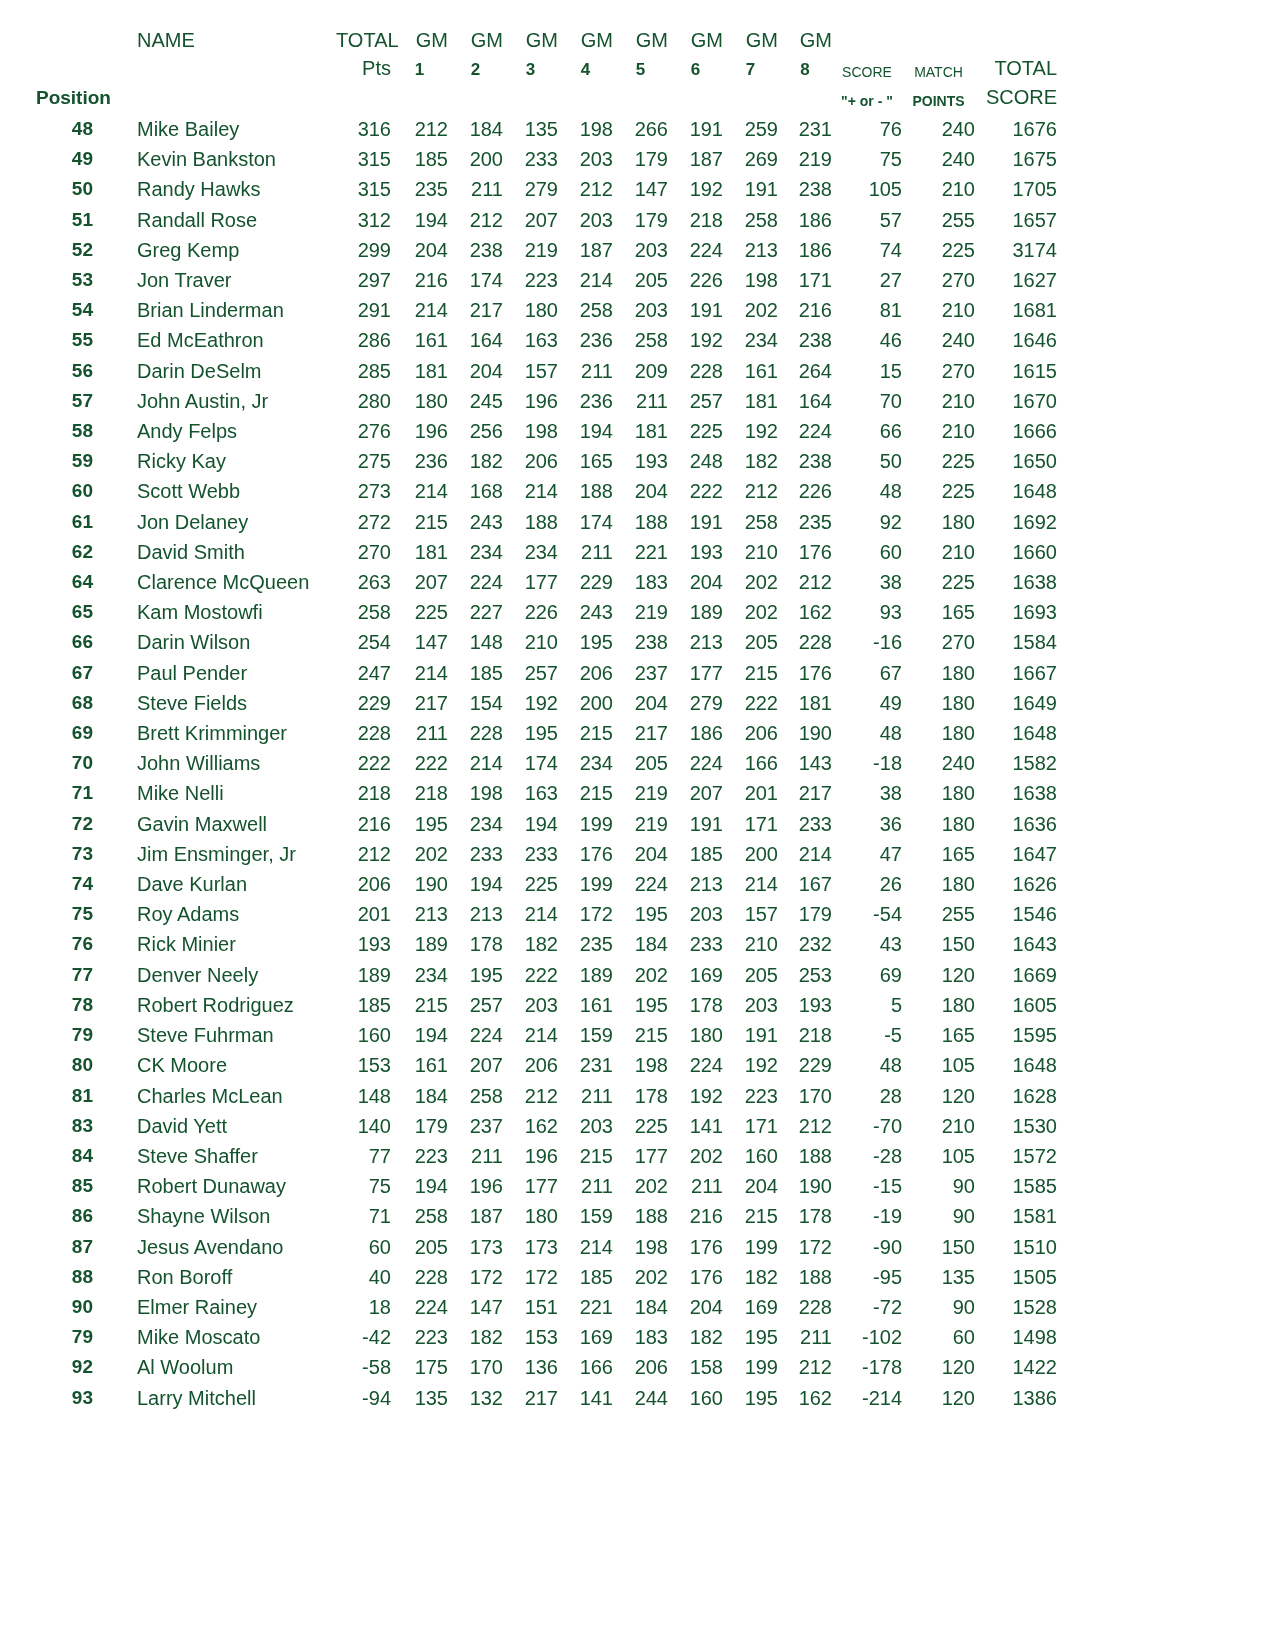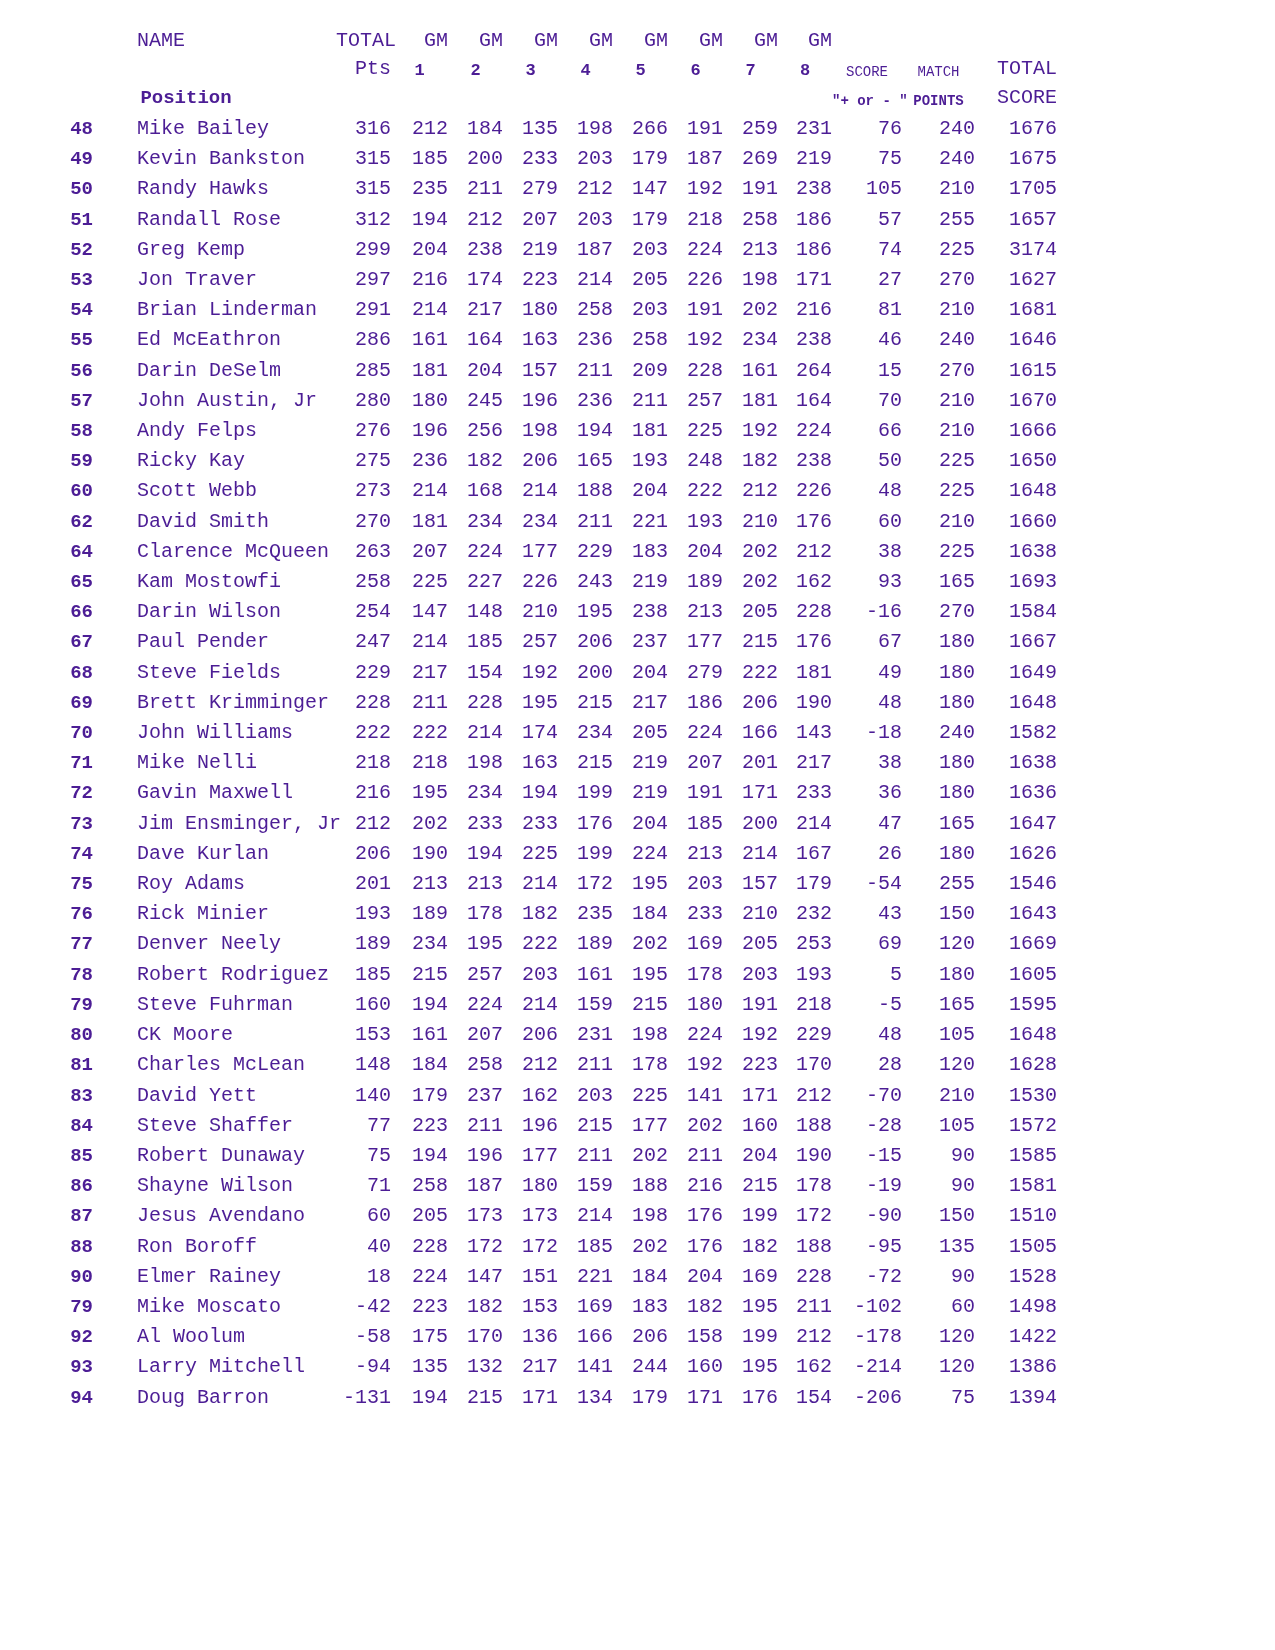--- a/index.html
+++ b/index.html
@@ -1,41 +1,41 @@
 <!DOCTYPE html>
 <html><head>
 <meta charset="utf-8">
 <style>
   html,body{margin:0;padding:0;background:#fff;}
   .page{
     position:relative;
     width:1275px;height:1650px;
     background:#ffffff;
-    font-family:Liberation Mono, monospace;
-    color:#4c1d95;
+    font-family:Liberation Sans, sans-serif;
+    color:#14532d;
     overflow:hidden;
   }
   table.score-table{
     border-collapse:collapse;
     table-layout:fixed;
     margin:14px 0 0 0;
     width:1057px;
   }
   td{padding:0;vertical-align:bottom;white-space:nowrap;overflow:visible;}
   tr.hr1{height:38px;}
   tr.hr2{height:28px;}
   tr.hr3{height:34px;}
   tr.hr3 td{padding-bottom:5px;}
   tbody tr{height:30.2px;}
   tbody td{font-size:20px;line-height:30.2px;}
   .h20{font-size:20px;}
   .hnum{font-size:17px;font-weight:bold;text-align:center;}
   .hsmall{font-size:14px;text-align:center;}
   .hsmallb{font-size:14px;font-weight:bold;text-align:center;}
-  .hpos{font-size:19px;font-weight:bold;text-align:center;padding-left:36px;}
+  .hpos{font-size:19px;font-weight:bold;text-align:left;padding-left:36px;}
   .center{text-align:right;}
   .right{text-align:right;}
   td.pos{text-align:right;font-weight:bold;font-size:19px;padding-right:7px;}
   td.name{text-align:left;padding-left:37px;}
   td.num{text-align:right;}
 </style>
 </head>
 <body>
 
 <div class="page">
@@ -308,20 +308,36 @@
     <td class="num">188</td>
     <td class="num">204</td>
     <td class="num">222</td>
     <td class="num">212</td>
     <td class="num">226</td>
     <td class="num">48</td>
     <td class="num">225</td>
     <td class="num">1648</td>
   </tr>
         <tr>
+    <td class="pos">61</td>
+    <td class="name">Jon Delaney</td>
+    <td class="num">272</td>
+    <td class="num">215</td>
+    <td class="num">243</td>
+    <td class="num">188</td>
+    <td class="num">174</td>
+    <td class="num">188</td>
+    <td class="num">191</td>
+    <td class="num">258</td>
+    <td class="num">235</td>
+    <td class="num">92</td>
+    <td class="num">180</td>
+    <td class="num">1692</td>
+  </tr>
+        <tr>
     <td class="pos">62</td>
     <td class="name">David Smith</td>
     <td class="num">270</td>
     <td class="num">181</td>
     <td class="num">234</td>
     <td class="num">234</td>
     <td class="num">211</td>
     <td class="num">221</td>
     <td class="num">193</td>
     <td class="num">210</td>
@@ -771,31 +787,15 @@
     <td class="num">217</td>
     <td class="num">141</td>
     <td class="num">244</td>
     <td class="num">160</td>
     <td class="num">195</td>
     <td class="num">162</td>
     <td class="num">-214</td>
     <td class="num">120</td>
     <td class="num">1386</td>
   </tr>
-        <tr>
-    <td class="pos">94</td>
-    <td class="name">Doug Barron</td>
-    <td class="num">-131</td>
-    <td class="num">194</td>
-    <td class="num">215</td>
-    <td class="num">171</td>
-    <td class="num">134</td>
-    <td class="num">179</td>
-    <td class="num">171</td>
-    <td class="num">176</td>
-    <td class="num">154</td>
-    <td class="num">-206</td>
-    <td class="num">75</td>
-    <td class="num">1394</td>
-  </tr>
       </tbody>
   </table>
 </div>
 
 </body></html>

